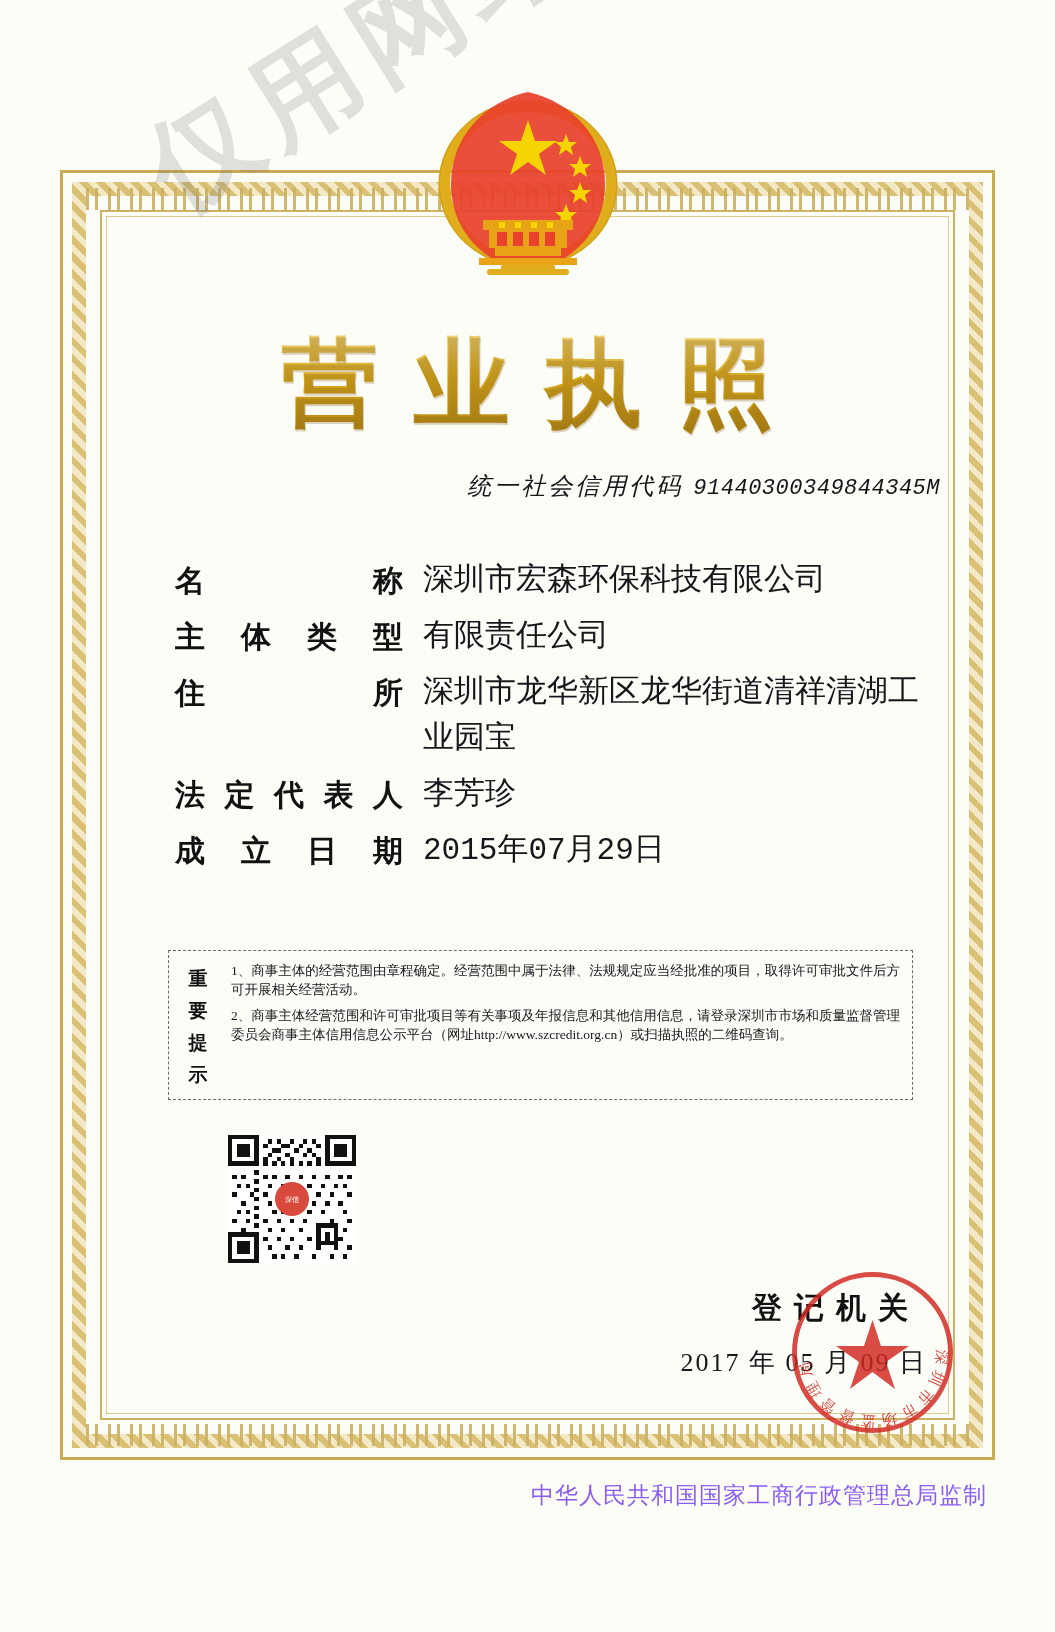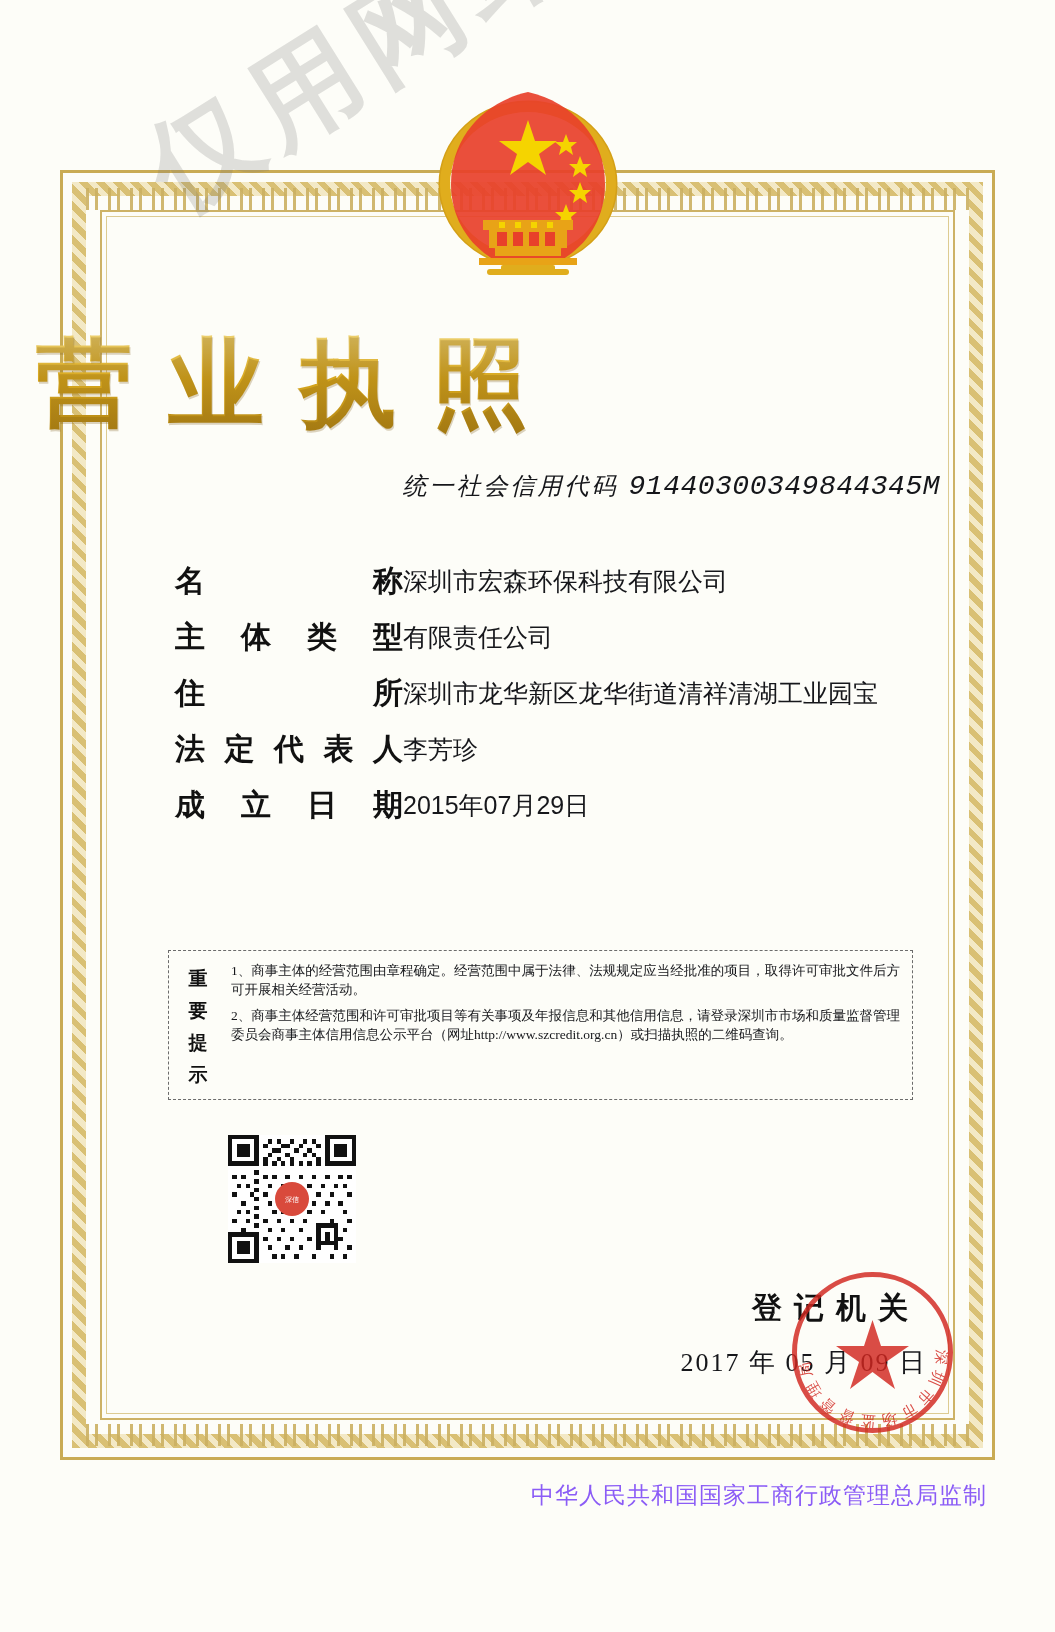--- a/index.html
+++ b/index.html
@@ -86,21 +86,21 @@
     height: 215px;
     transform: translateX(-50%);
   }
 
   
   .title {
     position: absolute;
     left: 0;
     top: 320px;
     width: 1055px;
-    text-align: left;
+    text-align: center;
     font-family: "DejaVu Serif", "Liberation Serif", serif;
     font-size: 96px;
     font-weight: 700;
     letter-spacing: 36px;
     text-indent: 36px;
     color: #d8b43c;
     background: linear-gradient(180deg, #f3dd8a 0%, #d8a81e 45%, #a87c12 100%);
     -webkit-background-clip: text;
     background-clip: text;
     -webkit-text-fill-color: transparent;
@@ -118,21 +118,21 @@
     font-style: italic;
   }
   .credit-label {
     font-size: 24px;
     letter-spacing: 3px;
     color: #15161a;
     font-family: "Liberation Serif", serif;
   }
   .credit-value {
     font-family: "Liberation Mono", "DejaVu Sans Mono", monospace;
-    font-size: 28px;
+    font-size: 22px;
     letter-spacing: .5px;
     color: #15161a;
   }
 
   
   .fields {
     position: absolute;
     left: 175px;
     top: 558px;
     width: 760px;
@@ -149,24 +149,25 @@
     font-weight: 700;
     color: #111;
     letter-spacing: 0;
     display: flex;
     justify-content: space-between;
     line-height: 46px;
     font-family: "Liberation Serif", "DejaVu Serif", serif;
   }
   .field-label span { display: inline-block; }
   .field-value {
-    font-size: 25px;
+    font-size: 31px;
     color: #16171b;
     line-height: 46px;
-    font-family: Liberation Sans, sans-serif;
+    font-family: Liberation Mono, monospace;
+    margin-left: 20px;
   }
   .field-value .l2 { display: block; }
 
   
   .notice {
     position: absolute;
     left: 168px;
     top: 950px;
     width: 745px;
     min-height: 150px;

